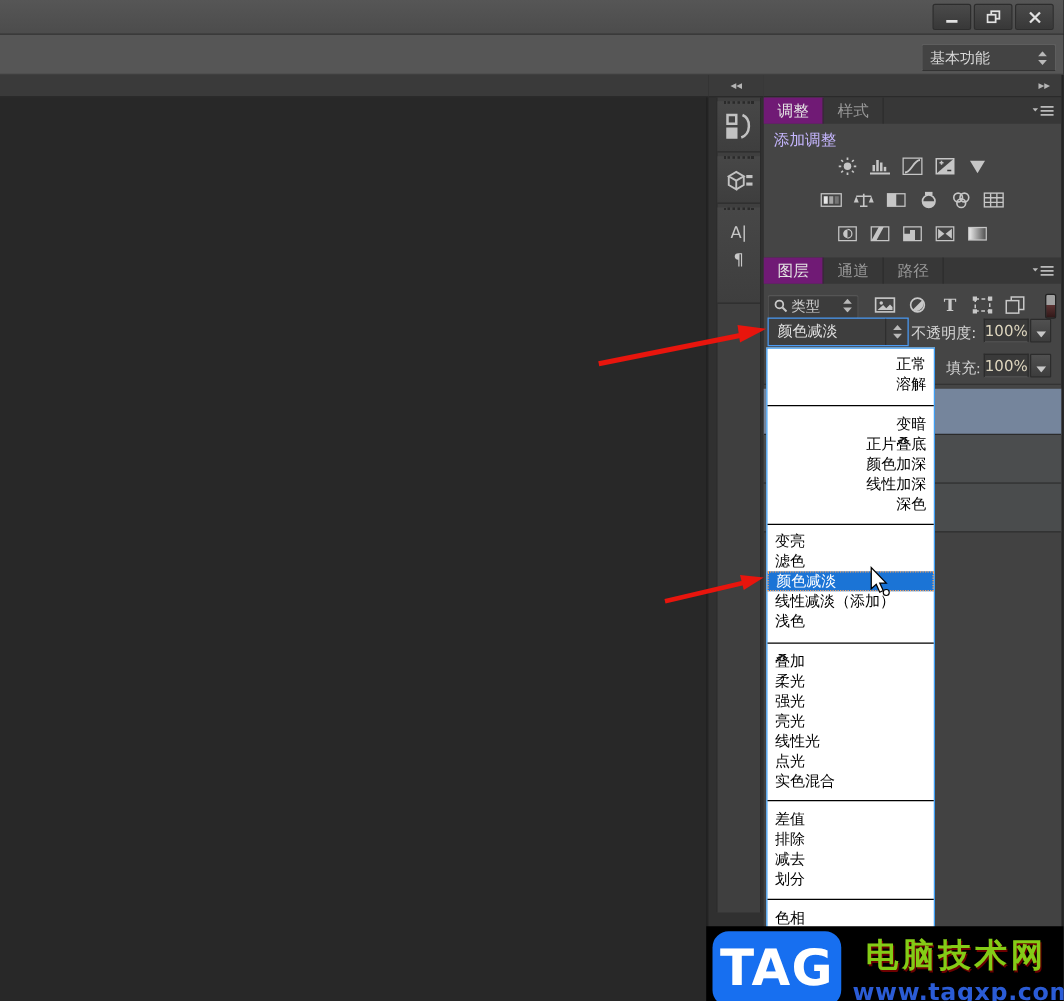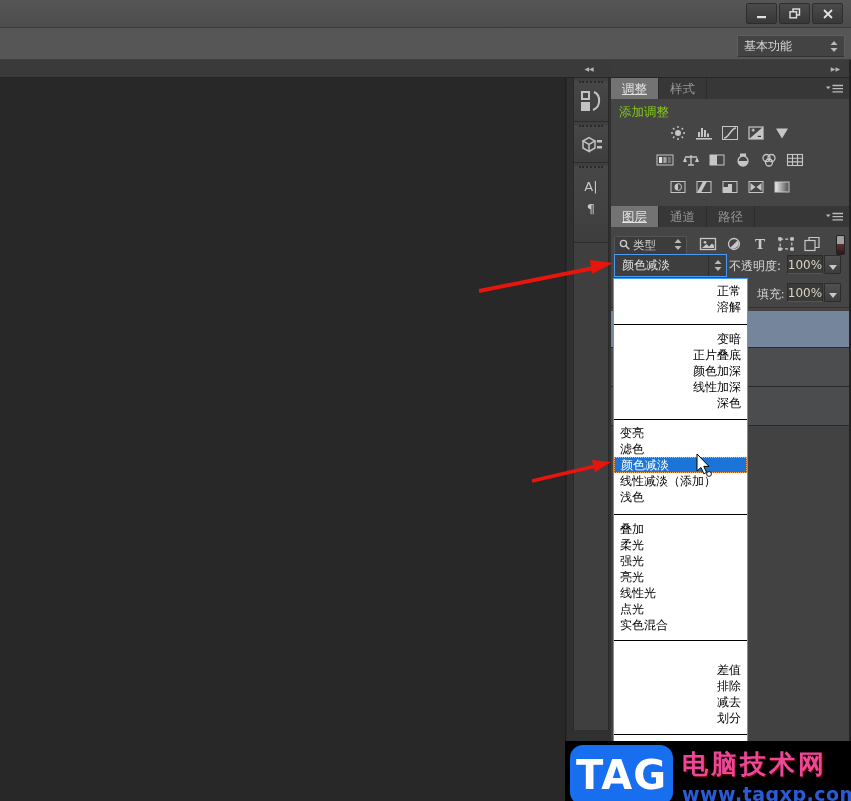--- a/index.html
+++ b/index.html
@@ -40,26 +40,26 @@
   
   .rpanel{position:absolute;left:611px;top:60px;width:240px;height:741px;background:#454545;
     border-right:2px solid #232323;box-sizing:border-box;}
   .rheader{position:absolute;left:0;top:0;width:238px;height:18px;background:#3b3b3b;
     border-bottom:1px solid #262626;box-sizing:border-box;color:#b5b5b5;font-size:6px;}
   .rheader .rarrows{position:absolute;right:9px;top:5px;}
   .tabbar{position:absolute;left:0;width:238px;height:21px;background:#373737;box-sizing:border-box;}
   .tabs{display:flex;height:21px;}
   .tab{height:21px;line-height:21px;padding:0 11px;font-size:12.5px;color:#989898;
     border-right:1px solid #2d2d2d;white-space:nowrap;}
-  .tab.active{background:#737373;color:#e3e3e3;text-decoration:underline;}
+  .tab.active{background:#701a75;color:#e3e3e3;}
   .pmenu{position:absolute;right:6px;top:6px;display:flex;}
 
   .adj-tabbar{top:18px;}
   .adj-content{position:absolute;left:0;top:39px;width:238px;height:107px;}
-  .add-label{position:absolute;left:8px;top:5px;color:#84cc16;font-size:12.5px;}
+  .add-label{position:absolute;left:8px;top:5px;color:#c4b5fd;font-size:12.5px;}
   #adj-rows{position:absolute;left:0;top:20px;width:238px;}
   .adj-row{display:flex;justify-content:center;gap:3px;height:27px;align-items:center;}
   .adj-icon{width:23px;height:19px;display:flex;align-items:center;justify-content:center;}
 
   .layers-tabbar{top:146px;}
   .filter-row{position:absolute;left:0;top:172px;width:238px;height:25px;}
   .type-select{position:absolute;left:3px;top:4px;width:73px;height:19px;background:#3c3c3c;
     border:1px solid #555;border-bottom-color:#2e2e2e;border-radius:2px;display:flex;align-items:center;
     gap:3px;padding:0 4px;box-sizing:border-box;color:#cfcfcf;font-size:11.5px;}
   .type-select .spin{margin-left:auto;}
@@ -91,30 +91,30 @@
 
   
   .dropdown{position:absolute;left:613px;top:278px;width:135px;background:#ffffff;
     border:1px solid #3f9ff5;box-sizing:border-box;z-index:6;color:#000;font-size:12px;}
   .dd-group{padding:5px 0 8px;}
   .dd-group + .dd-group{border-top:1px solid #000;}
   .dd-group:nth-child(1){padding:4px 0 9px;text-align:right;}
   .dd-group:nth-child(2){padding:6px 0 8px;text-align:right;}
   .dd-group:nth-child(3){padding:5px 0 9px;}
   .dd-group:nth-child(4){padding:6px 0 7px;}
-  .dd-group:nth-child(5){padding:21px 0 8px;text-align:right;}
+  .dd-group:nth-child(5){padding:6px 0 8px;}
   .dd-group:nth-child(6){padding:6px 0 18px;}
   .dd-item{height:16px;line-height:16px;padding:0 6px;white-space:nowrap;overflow:hidden;}
   .dd-item.selected{background:#1b74d6;color:#fff;border:1px dotted #ffa95e;box-sizing:border-box;line-height:14px;}
 
   
   .watermark{position:absolute;left:565px;top:741px;width:286px;height:69px;background:#000;z-index:8;}
   .wm-logo{position:absolute;left:5px;top:4px;width:103px;height:60px;background:#176ff0;border-radius:13px;
     display:flex;align-items:center;justify-content:center;color:#fff;font-size:40px;font-weight:bold;letter-spacing:1px;}
-  .wm-title{position:absolute;left:117px;top:6px;width:166px;text-align:left;color:#ec4899;
+  .wm-title{position:absolute;left:117px;top:6px;width:166px;text-align:center;color:#84cc16;
     font-size:26px;font-weight:bold;letter-spacing:3px;text-shadow:1px 1px 0 #6b0000;white-space:nowrap;}
   .wm-url{position:absolute;left:117px;top:42px;width:166px;text-align:center;color:#2b5cd6;
     font-size:19px;font-weight:bold;letter-spacing:0.5px;white-space:nowrap;}
 
   .overlay{position:absolute;left:0;top:0;z-index:9;pointer-events:none;}
 </style>
 </head>
 <body>
 
 <div id="app">

